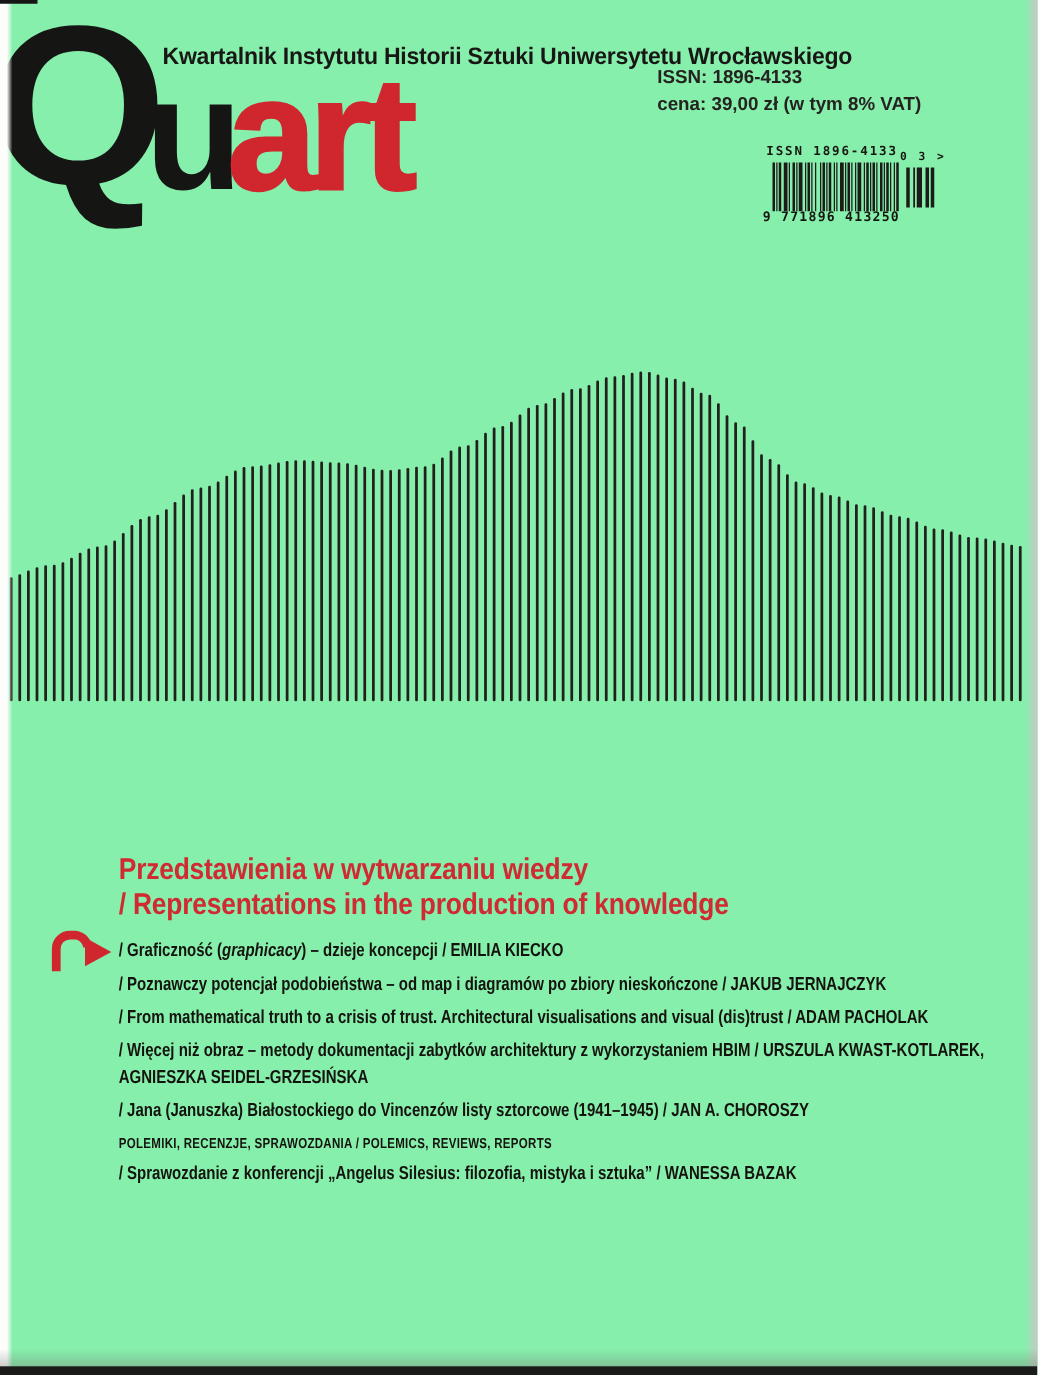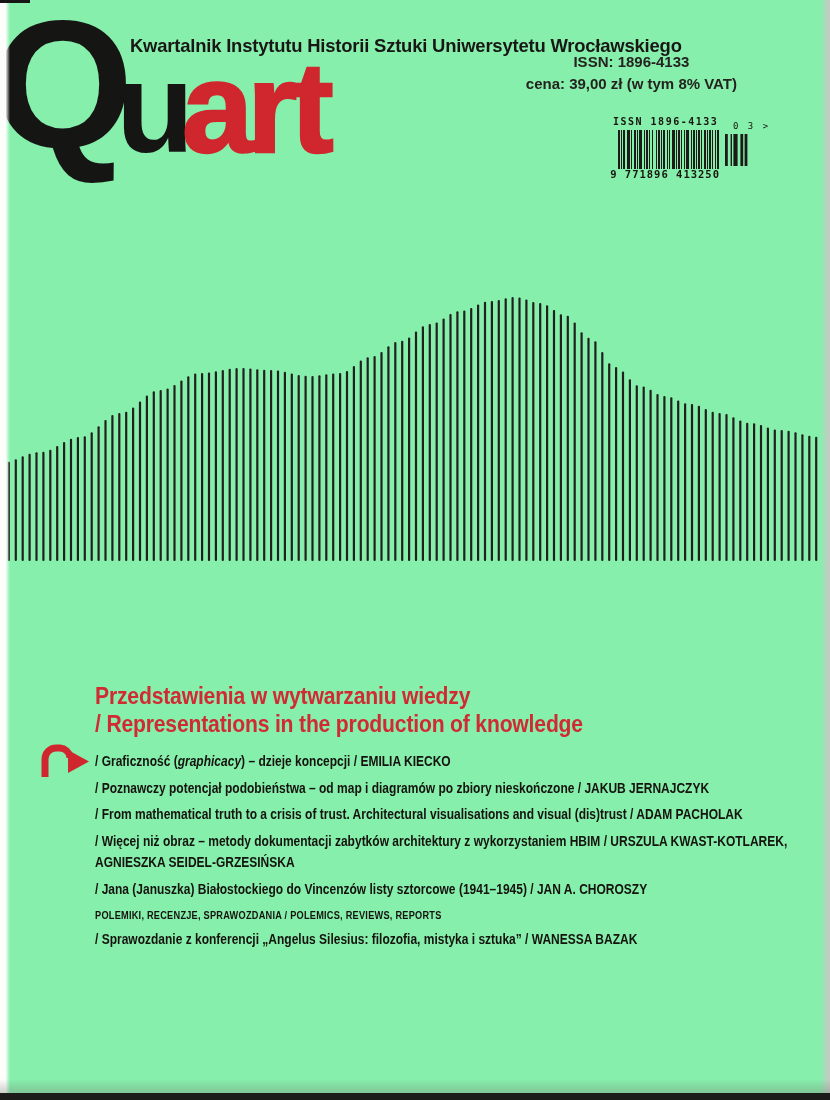--- a/index.html
+++ b/index.html
@@ -20,31 +20,31 @@
   .institute-line{position:absolute;left:130px;top:35px;font-size:19px;font-weight:700;
     color:#181715;white-space:nowrap;transform:scaleX(.97);transform-origin:left top;letter-spacing:-.2px;}
   .issue-no{position:absolute;left:130px;top:54px;font-size:31px;font-weight:700;color:#1c1b18;
     letter-spacing:-.5px;white-space:nowrap;}
   .logo{position:absolute;left:0;top:0;width:420px;height:210px;}
   .logo .q{position:absolute;left:-8px;top:-7px;font-size:182px;line-height:1;font-weight:700;color:#151513;}
   .logo .u{position:absolute;left:116px;top:44px;font-size:128px;line-height:1;font-weight:700;color:#151513;letter-spacing:-4px;}
   .logo .art{position:absolute;left:182px;top:44px;font-size:128px;line-height:1;font-weight:700;
     letter-spacing:-6px;-webkit-text-stroke:2.5px currentColor;}
 
-  .issn-block{position:absolute;right:93px;top:51px;text-align:center;font-size:15px;font-weight:600;
+  .issn-block{position:absolute;right:93px;top:51px;text-align:left;font-size:15px;font-weight:600;
     color:#24231f;line-height:21.5px;white-space:nowrap;}
 
   
   .barcode{position:absolute;left:610px;top:116px;width:140px;height:70px;}
   .barcode-label{position:absolute;left:3px;top:0;width:102px;text-align:left;
     font-family:"DejaVu Sans Mono",monospace;font-size:10px;font-weight:700;color:#17160f;letter-spacing:1.5px;white-space:nowrap;}
   .barcode-digits{position:absolute;left:0;top:52px;width:110px;text-align:right;
     font-family:"DejaVu Sans Mono",monospace;font-size:10.5px;font-weight:700;color:#17160f;letter-spacing:1px;white-space:nowrap;}
-  .barcode-addon-label{position:absolute;left:123px;top:5px;font-family:"DejaVu Sans Mono",monospace;
-    font-size:9px;font-weight:400;color:#17160f;letter-spacing:2px;white-space:nowrap;}
+  .barcode-addon-label{position:absolute;left:110px;top:5px;font-family:"DejaVu Sans Mono",monospace;
+    font-size:9px;font-weight:700;color:#17160f;letter-spacing:2px;white-space:nowrap;}
   .barcode svg{position:absolute;left:0;top:0;}
 
   
   .wave-svg{position:absolute;left:0;top:0;}
 
   
   .section-title{position:absolute;left:95px;top:682px;color:#d02a32;font-weight:700;font-size:24px;
     line-height:27.5px;white-space:nowrap;transform:scaleX(.88);transform-origin:left top;letter-spacing:-.2px;}
   .hook-arrow{position:absolute;left:39px;top:742px;}
   .toc{position:absolute;left:95px;top:750px;width:920px;transform:scaleX(.80);transform-origin:left top;color:#14130e;}

